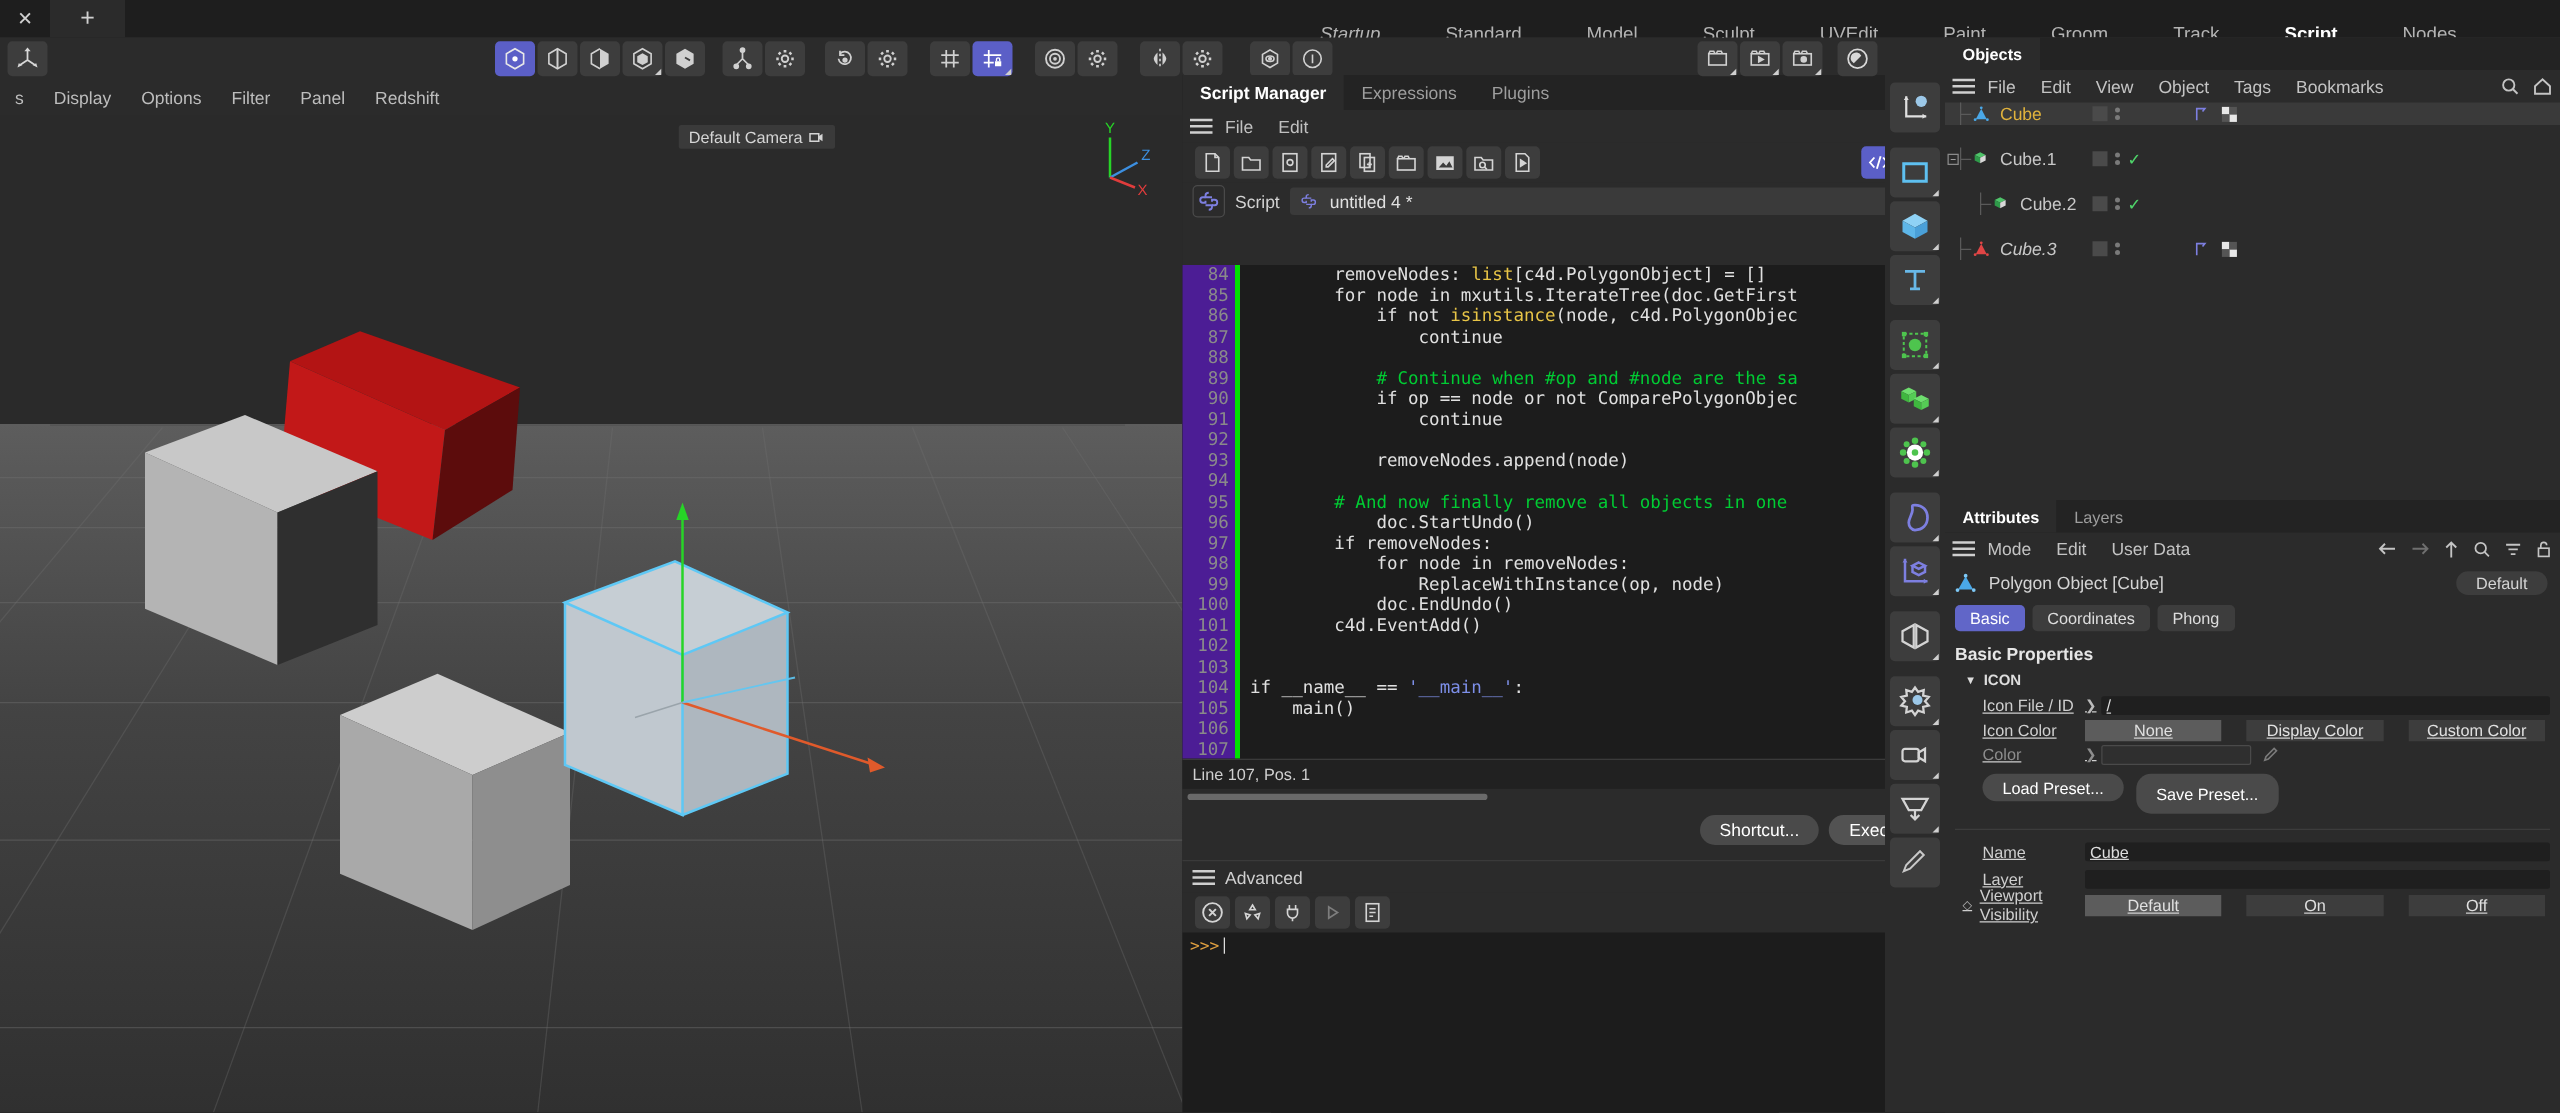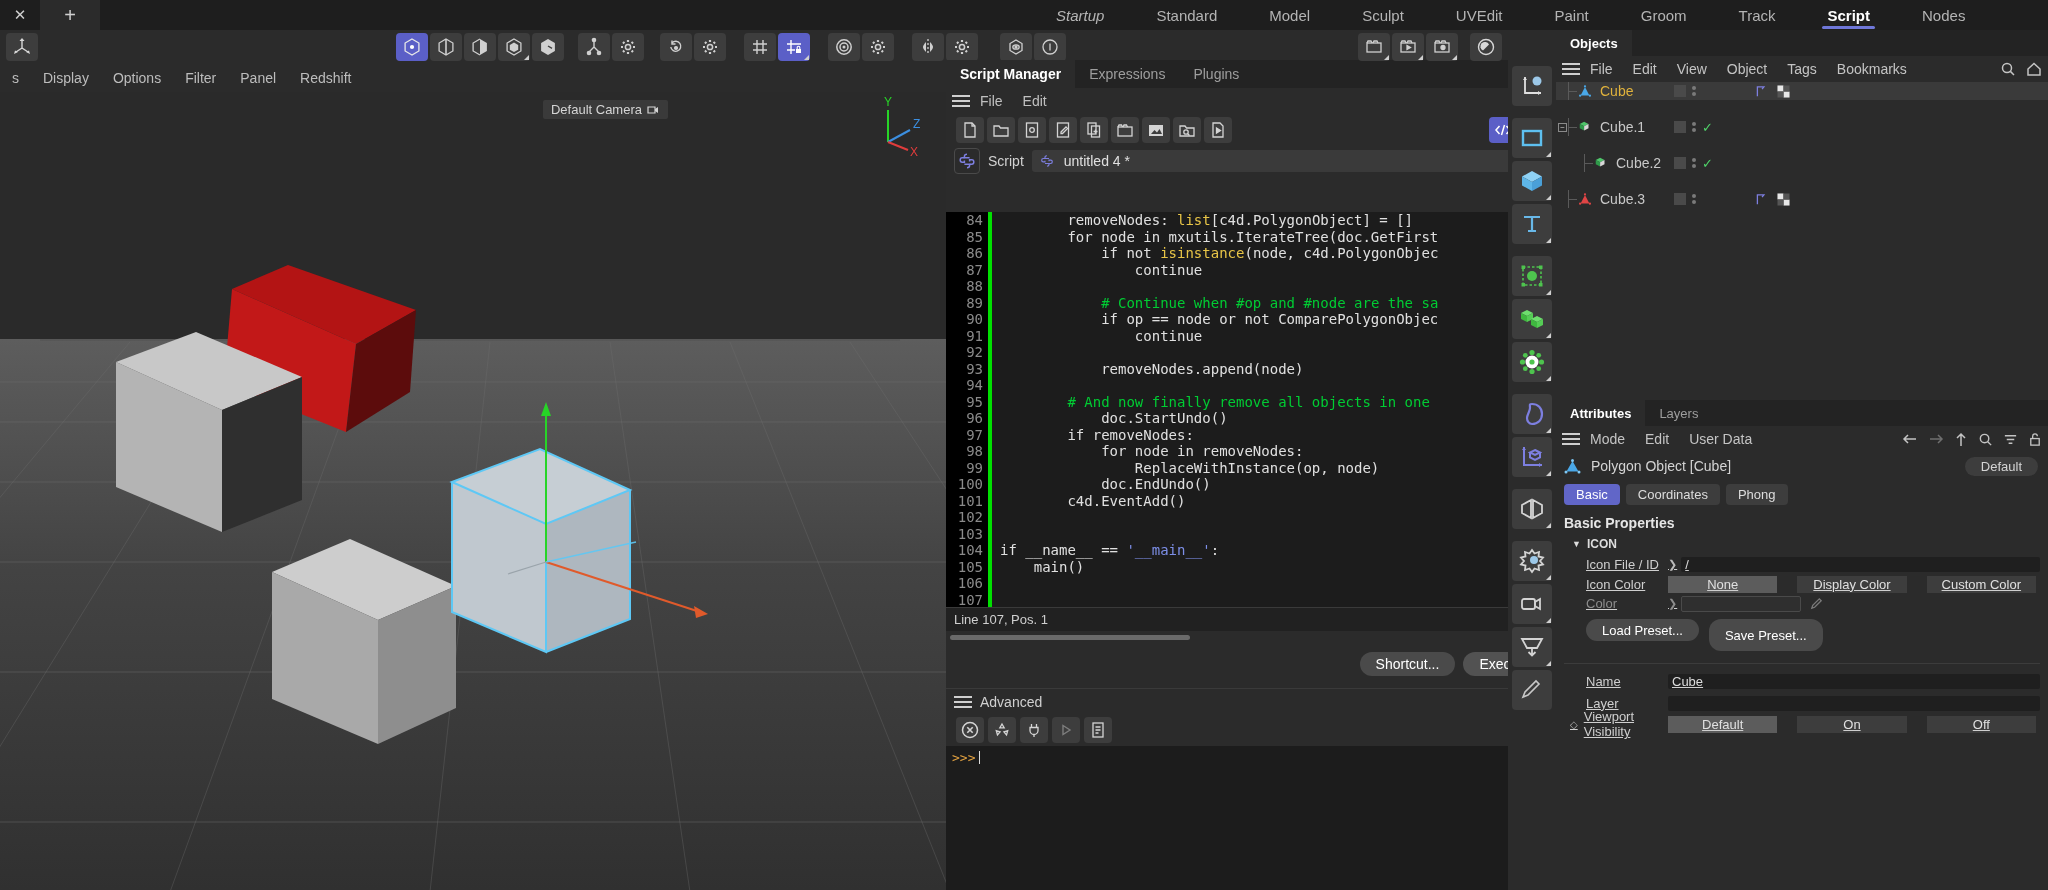--- a/index.html
+++ b/index.html
@@ -13,21 +13,21 @@
     border-left:5px solid transparent; border-bottom:5px solid #cfcfcf; }
   svg { display:block; }
 
   
   #titlebar { position:absolute; left:0; top:0; width:2048px; height:30px;
     background:#1e1e1e; display:flex; align-items:center; }
   #tb-close { width:40px; height:30px; display:flex; align-items:center; justify-content:center;
     color:#d0d0d0; font-size:15px; }
   #tb-plus { width:60px; height:30px; display:flex; align-items:center; justify-content:center;
     background:#2b2b2b; color:#d0d0d0; font-size:20px; }
-  #layout-tabs { position:absolute; left:1030px; top:0; height:30px; display:flex; align-items:flex-end; }
+  #layout-tabs { position:absolute; left:1030px; top:12px; height:30px; display:flex; align-items:flex-end; }
   #layout-tabs .lt { height:30px; padding:0 26px; display:flex; align-items:center;
     font-size:15px; color:#b4b4b4; position:relative; }
   #layout-tabs .lt.italic { font-style:italic; }
   #layout-tabs .lt.active { color:#ffffff; font-weight:bold; }
   #layout-tabs .lt.active:after { content:""; position:absolute; left:22%; right:22%;
     bottom:1px; height:3px; background:#6f77d8; border-radius:2px; }
 
   
   #maintoolbar { position:absolute; left:0; top:30px; width:2048px; height:34px;
     background:#2b2b2b; }
@@ -66,21 +66,21 @@
   #sp-script-row .pyico { width:26px; height:26px; border:1px solid #4a4a4a; border-radius:4px;
     display:flex; align-items:center; justify-content:center; }
   #sp-script-row .lbl { font-size:14px; color:#d2d2d2; }
   #sp-dropdown { flex:1; height:22px; background:#3a3a3a; border-radius:3px; display:flex;
     align-items:center; gap:10px; padding:0 8px; font-size:14px; color:#e0e0e0; position:relative; }
   #sp-dropdown .caret { position:absolute; right:8px; color:#bbb; font-size:10px; }
 
   
   #editor { position:absolute; left:0; top:152px; width:610px; height:395px;
     background:#1c1c1c; display:flex; font-family:"DejaVu Sans Mono", monospace; }
-  #gutter { width:42px; background:#000000; padding-top:0; text-align:right; }
+  #gutter { width:42px; background:#4c1d95; padding-top:0; text-align:right; }
   #gutter div { font-size:14px; line-height:16.5px; color:#8a8a8a; padding-right:5px; }
   #changebar { width:4px; background:#1c1c1c; }
   #changebar .g { background:#00e000; width:4px; }
   #code { flex:1; position:relative; overflow:hidden; padding-left:8px; }
   #code .ln { font-size:14px; line-height:16.5px; white-space:pre; color:#e0e0e0; }
   .c-cmt { color:#00cc33; }
   .c-fn  { color:#e8c547; }
   .c-str { color:#7d8fe8; }
   #ed-scroll-v { position:absolute; right:2px; bottom:16px; width:6px; height:74px;
     background:#6a6a6a; border-radius:3px; }
@@ -928,21 +928,21 @@
           <span class="dotcol">
             <b></b>
             <b></b>
           </span>
           <span style="color:#4fd46a;font-size:13px;">✓</span>
         </span>
       </div>
       <div class="objrow" style="top: 54px;">
         <span style="position:absolute;left:12px;top:0;bottom:0;border-left:1px solid #5a5a5a;"></span>
         <span style="position:absolute;left:12px;top:9px;width:9px;border-top:1px solid #5a5a5a;"></span>
-        <span style="position:absolute;left:22px;display:flex;align-items:center;gap:4px;">
+        <span style="position:absolute;left:22px;display:flex;align-items:center;gap:4px;font-style:italic;">
           <svg width="14" height="14" viewBox="0 0 16 16">
             <polygon points="8,3.5 13,13 3,13" fill="#e04545"></polygon>
             <circle cx="8" cy="2.6" r="1.3" fill="#e04545"></circle>
             <circle cx="2.4" cy="13.4" r="1.3" fill="#e04545"></circle>
             <circle cx="13.6" cy="13.4" r="1.3" fill="#e04545"></circle>
           </svg>
           <span class="oname">Cube.3</span>
         </span>
         <span class="rightcells">
           <span class="tagchip"></span>

